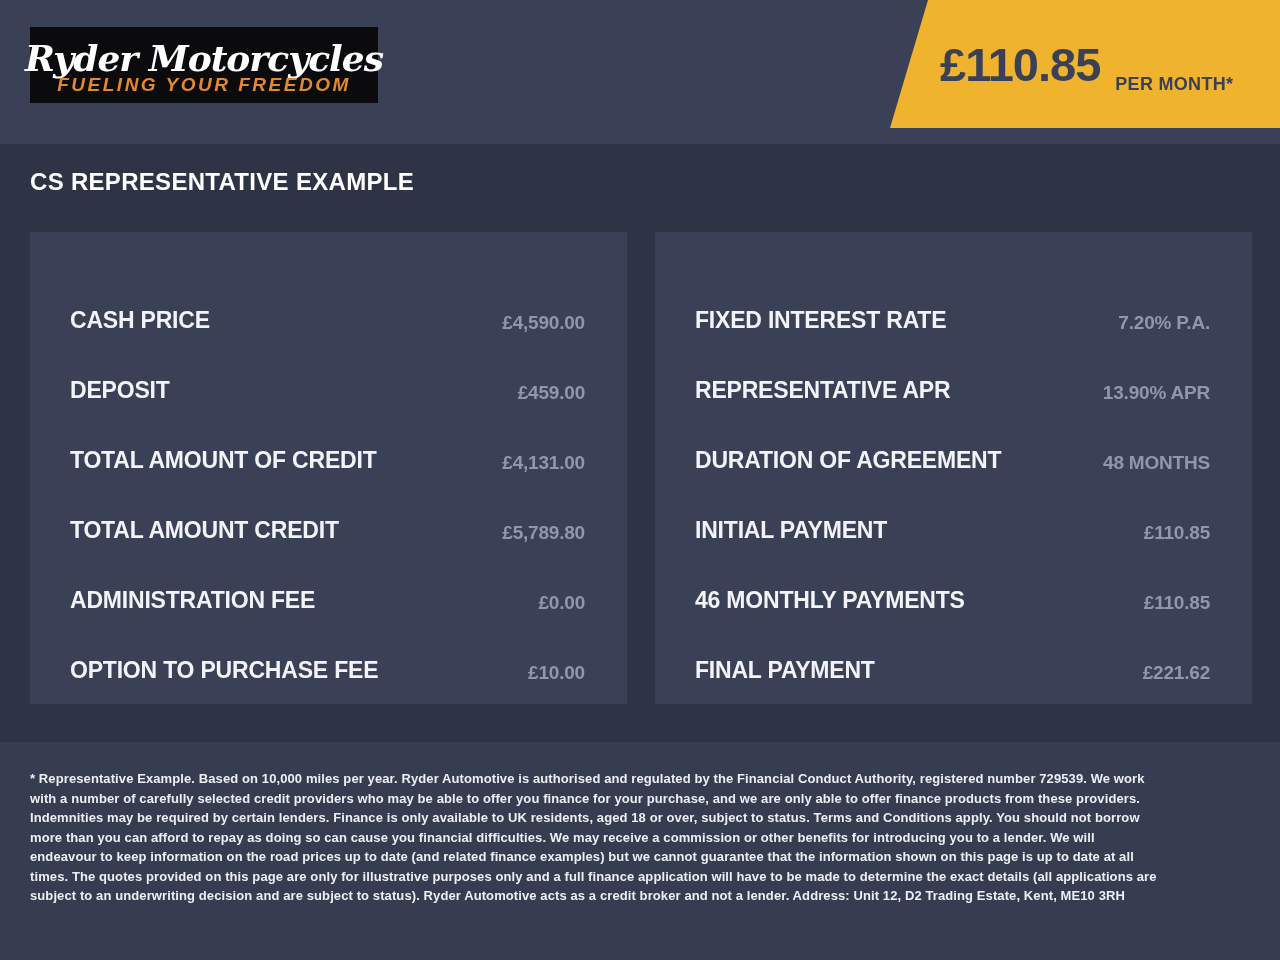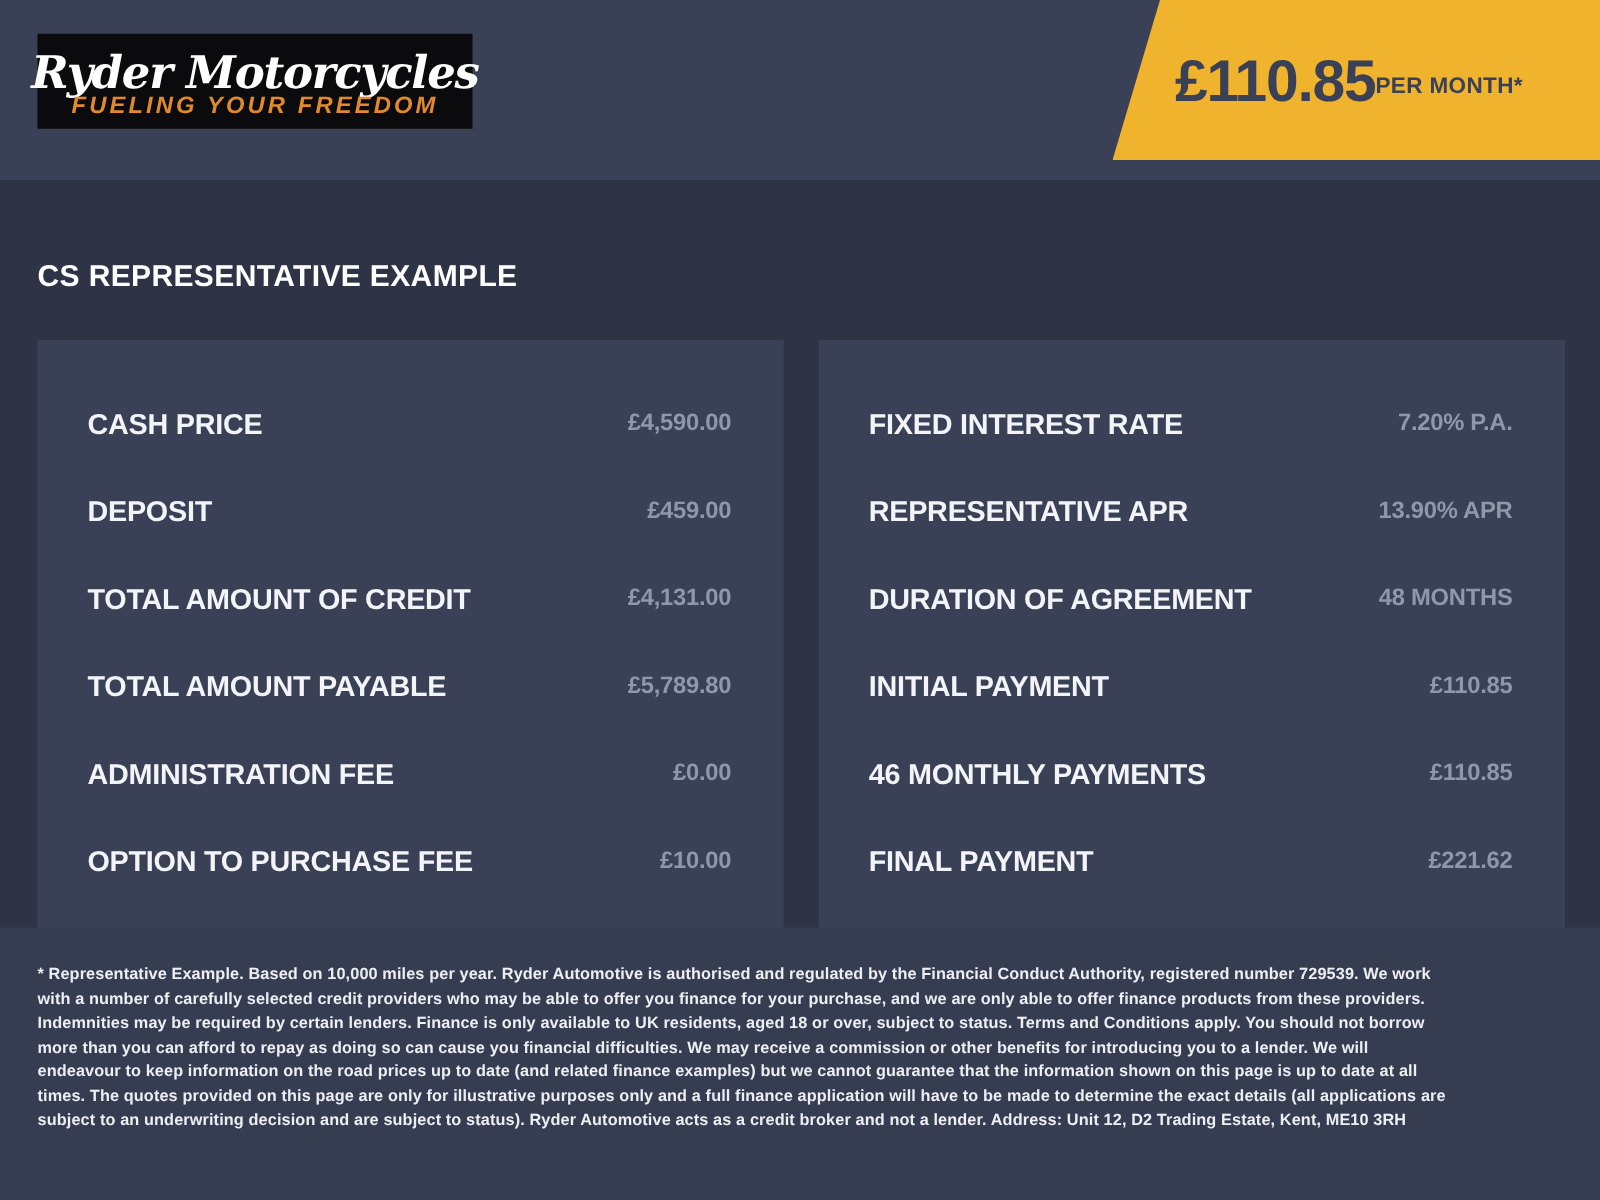--- a/index.html
+++ b/index.html
@@ -27,30 +27,30 @@
   .logo{position:absolute;left:30px;top:27px;width:348px;height:76px;background:var(--logo-bg);
         display:flex;flex-direction:column;align-items:center;justify-content:center;}
   .logo-script{font-family:"DejaVu Serif",serif;font-style:italic;font-weight:bold;
         font-size:36px;line-height:38px;color:var(--logo-text);letter-spacing:-1px;white-space:nowrap;}
   .logo-tagline{font-family:"Liberation Sans",sans-serif;font-style:italic;font-weight:bold;
         font-size:19px;line-height:15px;color:var(--tagline-orange);letter-spacing:2.5px;white-space:nowrap;}
   .price-banner{position:absolute;right:0;top:0;width:390px;height:128px;background:var(--banner-yellow);
         clip-path:polygon(38px 0,100% 0,100% 100%,0 100%);
         display:flex;align-items:center;padding-left:50px;}
   .price-amount{font-size:47px;font-weight:bold;color:var(--banner-text);letter-spacing:-1px;}
-  .price-suffix{font-size:18px;font-weight:bold;color:var(--banner-text);
-        position:relative;top:4px;letter-spacing:0.3px;}
+  .price-suffix{font-size:18px;font-weight:bold;color:var(--banner-text);margin-left:15px;
+        position:relative;top:20px;letter-spacing:0.3px;}
 
   
   .main{padding:0 28px 0 30px;}
   .page-title{font-size:24px;font-weight:bold;color:var(--title-color);
-        letter-spacing:0.3px;padding-top:64px;}
+        letter-spacing:0.3px;padding-top:24px;}
   .panels{display:flex;gap:28px;margin-top:36px;}
   .panel{flex:1;height:472px;background:var(--panel-bg);padding:32px 42px 0 40px;}
-  .row{height:70px;display:flex;justify-content:space-between;align-items:center;}
+  .row{height:70px;display:flex;justify-content:space-between;align-items:flex-end;}
   .row-label{font-size:23px;font-weight:bold;color:var(--label-color);letter-spacing:-0.2px;white-space:nowrap;}
   .row-value{font-size:19px;font-weight:bold;color:var(--value-color);letter-spacing:-0.2px;white-space:nowrap;}
 
   
   .footer{position:absolute;left:0;bottom:0;width:1280px;height:218px;background:var(--footer-bg);
         padding:27px 0 0 30px;}
   .legal{width:1130px;font-size:13px;font-weight:bold;line-height:19.5px;
         color:var(--legal-color);letter-spacing:0.1px;}
 </style>
 </head>
@@ -81,21 +81,21 @@
         </div>
         <div class="row">
           <span class="row-label">DEPOSIT</span>
           <span class="row-value">£459.00</span>
         </div>
         <div class="row">
           <span class="row-label">TOTAL AMOUNT OF CREDIT</span>
           <span class="row-value">£4,131.00</span>
         </div>
         <div class="row">
-          <span class="row-label">TOTAL AMOUNT PAYABLE</span>
+          <span class="row-label">TOTAL AMOUNT CREDIT</span>
           <span class="row-value">£5,789.80</span>
         </div>
         <div class="row">
           <span class="row-label">ADMINISTRATION FEE</span>
           <span class="row-value">£0.00</span>
         </div>
         <div class="row">
           <span class="row-label">OPTION TO PURCHASE FEE</span>
           <span class="row-value">£10.00</span>
         </div>

